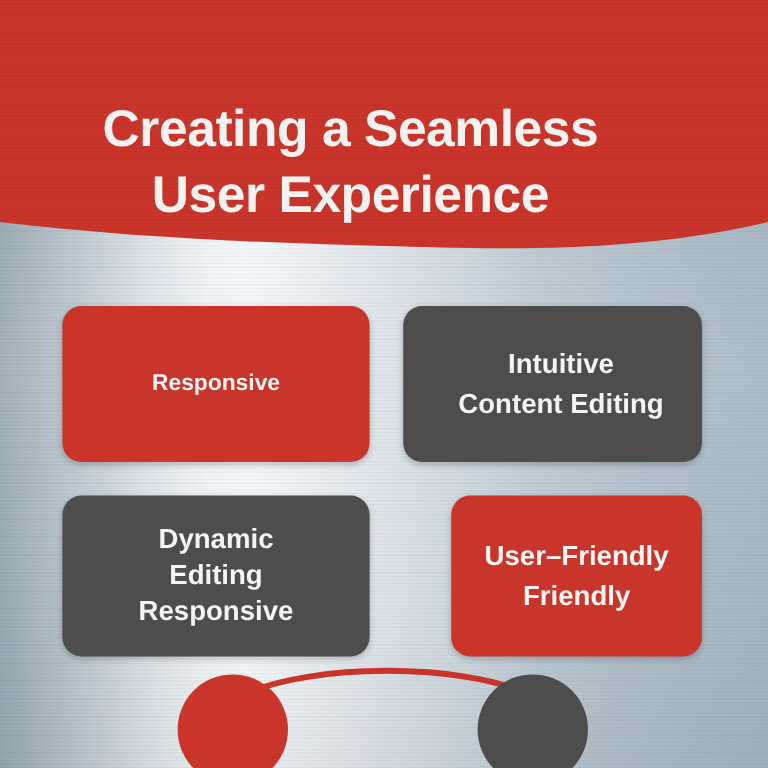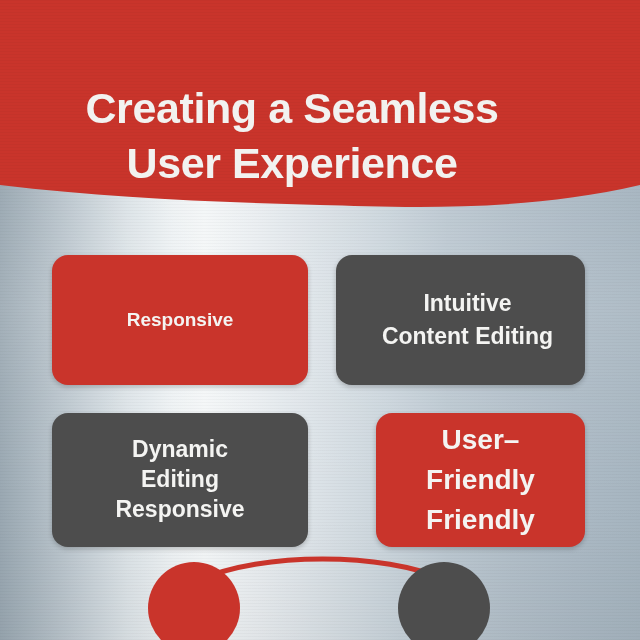--- a/index.html
+++ b/index.html
@@ -104,21 +104,21 @@
     box-sizing: border-box;
     box-shadow: 0 2px 5px rgba(0,0,0,0.22);
   }
   .card .label { display: block; }
   .card.red  { background: #c9342b; }
   .card.dark { background: #4d4d4d; }
 
   #card-responsive { font-size: 19px; }
   #card-intuitive  { font-size: 23px; padding-left: 28px; }
   #card-dynamic    { font-size: 23px; line-height: 1.30; }
-  #card-userfriendly { font-size: 28px; margin-left: 40px; }
+  #card-userfriendly { font-size: 23px; margin-left: 40px; }
 
   
   #bottom-deco {
     position: absolute;
     left: 0;
     top: 540px;
     width: 640px;
     height: 100px;
     z-index: 1;
   }

